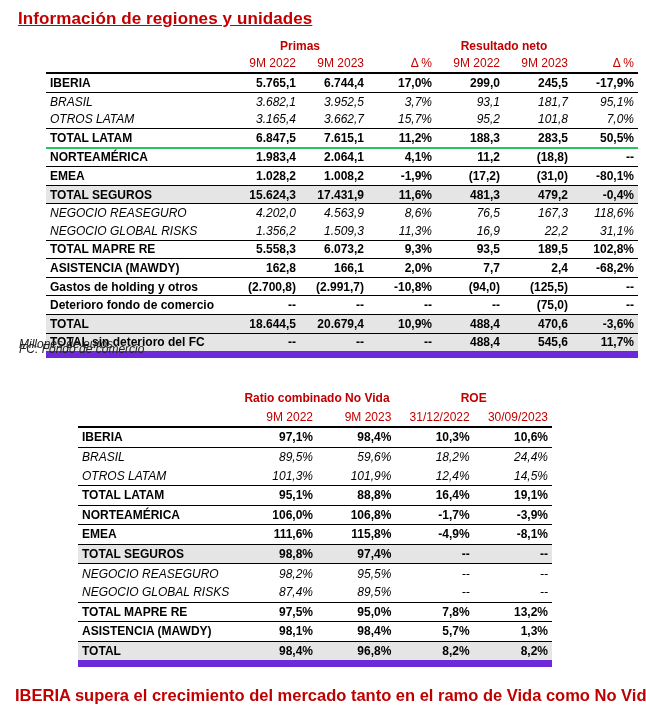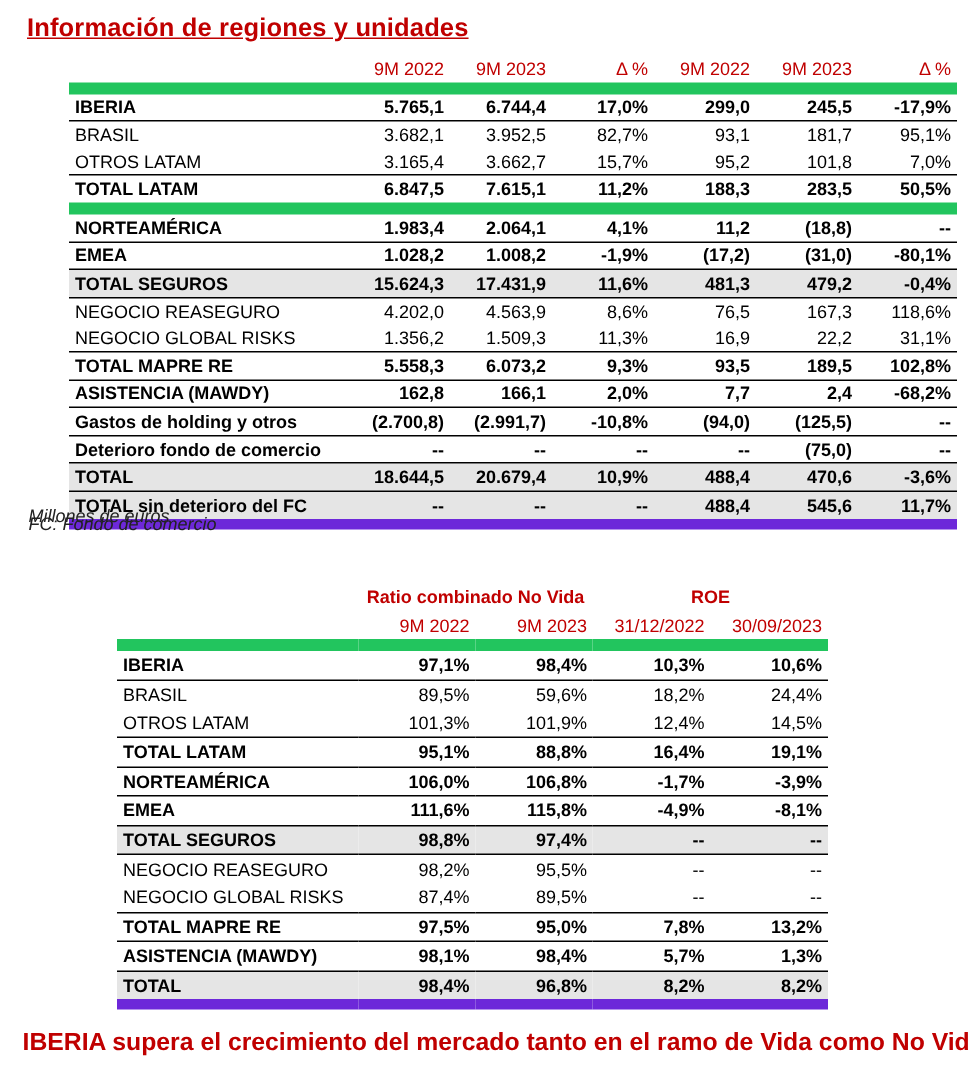--- a/index.html
+++ b/index.html
@@ -11,23 +11,23 @@
            color:#c00000; white-space:nowrap; }
   .note { position:absolute; left:19px; font-size:12px; font-style:italic; color:#222; }
 
   table { border-collapse:collapse; position:absolute; font-size:12px; }
   td, th { padding:0 4px; height:18px; white-space:nowrap; }
   th { font-weight:normal; color:#c00000; text-align:right; }
   th.grp { font-weight:bold; text-align:center; }
   td.num { text-align:right; }
   td.lbl { text-align:left; }
   tr.bold td { font-weight:bold; }
-  tr.ital td { }
+  tr.ital td { font-style:italic; }
   tr.shade td { background:#e5e5e5; }
-  tr.b-top td { border-top:8px solid #22c55e; }
+  tr.b-top td { border-top:2px solid #22c55e; }
   tr.b-thin td { border-top:1px solid #000; }
   tr.b-bot td { border-bottom:7px solid #6d28d9; }
 
   #t1 { left:46px; top:37px; width:592px; }
   #t1 td, #t1 th { height:17.6px; }
   #t1 col.c0 { width:186px; }
   #t1 col.c1, #t1 col.c2, #t1 col.c3, #t1 col.c4, #t1 col.c5 { width:68px; }
   #t1 col.c6 { width:66px; }
 
   #t2 { left:78px; top:389px; width:474px; }
@@ -44,20 +44,27 @@
   <colgroup>
       <col class="c0">
       <col class="c1">
       <col class="c2">
       <col class="c3">
       <col class="c4">
       <col class="c5">
       <col class="c6">
     </colgroup>
   <thead>
+    <tr>
+      <th></th>
+      <th class="grp" colspan="2">Primas</th>
+      <th></th>
+      <th class="grp" colspan="2">Resultado neto</th>
+      <th></th>
+    </tr>
     <tr>
       <th style="border-bottom: 2px solid rgb(0, 0, 0);"></th>
       <th style="border-bottom: 2px solid rgb(0, 0, 0);">9M 2022</th>
       <th style="border-bottom: 2px solid rgb(0, 0, 0);">9M 2023</th>
       <th style="border-bottom: 2px solid rgb(0, 0, 0);">Δ %</th>
       <th style="border-bottom: 2px solid rgb(0, 0, 0);">9M 2022</th>
       <th style="border-bottom: 2px solid rgb(0, 0, 0);">9M 2023</th>
       <th style="border-bottom: 2px solid rgb(0, 0, 0);">Δ %</th>
     </tr>
   </thead>
@@ -68,21 +75,21 @@
         <td class="num">6.744,4</td>
         <td class="num">17,0%</td>
         <td class="num">299,0</td>
         <td class="num">245,5</td>
         <td class="num">-17,9%</td>
       </tr>
       <tr class="ital b-thin">
         <td class="lbl">BRASIL</td>
         <td class="num">3.682,1</td>
         <td class="num">3.952,5</td>
-        <td class="num">82,7%</td>
+        <td class="num">3,7%</td>
         <td class="num">93,1</td>
         <td class="num">181,7</td>
         <td class="num">95,1%</td>
       </tr>
       <tr class="ital">
         <td class="lbl">OTROS LATAM</td>
         <td class="num">3.165,4</td>
         <td class="num">3.662,7</td>
         <td class="num">15,7%</td>
         <td class="num">95,2</td>

